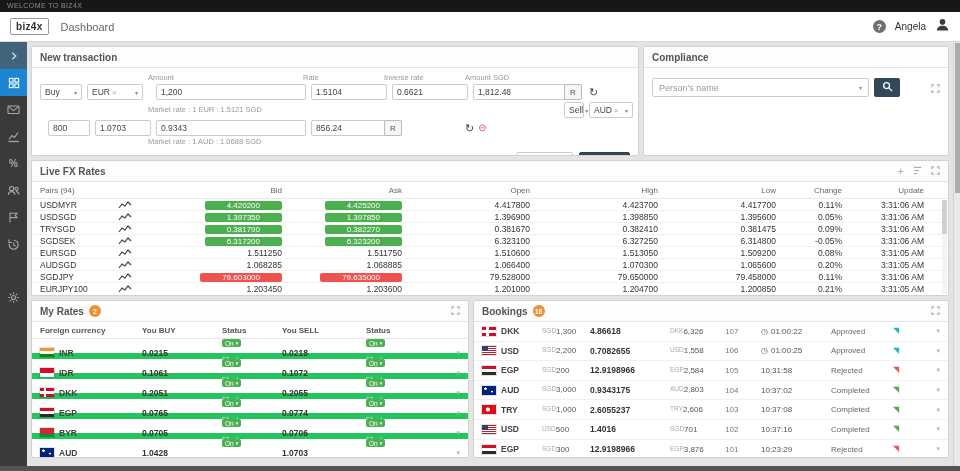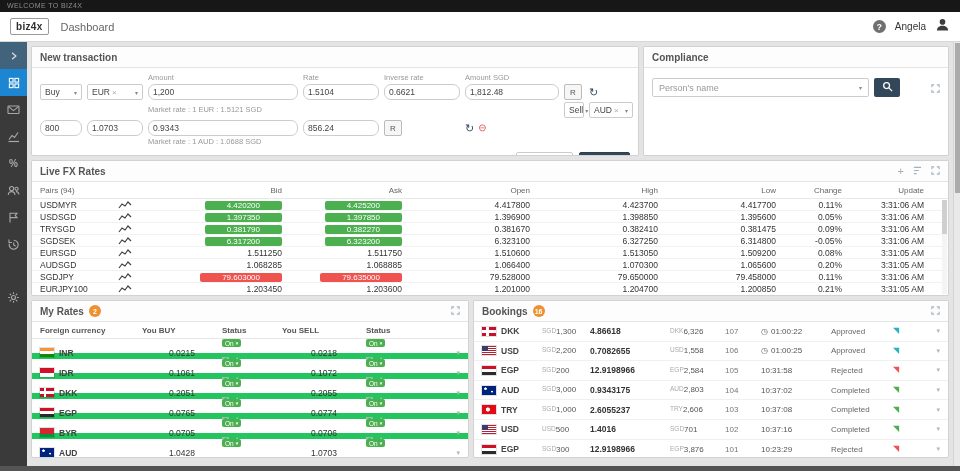--- a/index.html
+++ b/index.html
@@ -36,21 +36,21 @@
   .cnt-badge { min-width:12px; height:12px; border-radius:7px; background:#ef9030; color:#fff; font-size:7px; display:flex; align-items:center; justify-content:center; margin-left:5px; padding:0 2px; font-weight:bold; }
 
   .row1 { display:flex; gap:4px; margin-bottom:4px; }
   .nt-panel { flex:0 0 608px; height:110px; }
   .cp-panel { flex:1; height:110px; }
 
   
   .nt-body { padding:5px 8px 6px; }
   .nt-grid { display:grid; grid-template-columns:42px 56px 150px 76px 76px 94px 20px 44px; column-gap:5px; row-gap:2px; align-items:center; }
   .flabel { font-size:7.5px; color:#999; }
-  .inp { height:16px; width:100%; border:1px solid #ccc; border-radius:7px; font-size:8.5px; color:#444; padding:0 4px; font-family:"Liberation Sans",sans-serif; background:#fff; }
+  .inp { height:16px; width:100%; border:1px solid #ccc; border-radius:2px; font-size:8.5px; color:#444; padding:0 4px; font-family:"Liberation Sans",sans-serif; background:#fff;margin-left:8px; }
   .sel { height:16px; border:1px solid #ccc; border-radius:2px; background:#fff; display:flex; align-items:center; padding:0 4px; gap:2px; font-size:8.5px; color:#444; cursor:pointer; }
   .sel .caret { margin-left:auto; font-size:6px; color:#888; }
   .sel .clear { color:#aaa; font-size:8px; }
   .rbtn { width:18px; height:16px; border:1px solid #bbb; border-radius:2px; background:#f6f6f6; font-size:8px; color:#555; display:flex; align-items:center; justify-content:center; cursor:pointer; }
   .rowicons { display:flex; align-items:center; gap:4px; }
   .refresh-g { color:#33475b; font-size:11px; line-height:1; cursor:pointer; }
   .remove-g { color:#e05c5c; font-size:10px; line-height:1; cursor:pointer; }
   .mrate { grid-column:3 / span 4; font-size:7.5px; color:#999; margin-top:-1px; }
   .nt-actions { display:flex; justify-content:flex-end; gap:6px; margin-top:6px; }
   .btn { font-size:9px; padding:3px 10px; border:1px solid #ccc; background:#fff; border-radius:2px; color:#555; cursor:pointer; font-family:"Liberation Sans",sans-serif; }
@@ -79,21 +79,21 @@
   
   .row3 { display:flex; gap:4px; }
   .mr-panel { flex:0 0 438px; height:158px; }
   .bk-panel { flex:1; height:158px; position:relative; }
 
   
   .mr-head, .mr-row { display:grid; grid-template-columns:102px 80px 60px 84px 60px 1fr; align-items:center; padding:0 8px; }
   .mr-head { height:17px; font-size:8px; font-weight:bold; color:#555; border-bottom:1px solid #e6e6e6; }
   .mr-row { height:20px; border-bottom:6px solid #22c55e; cursor:pointer; }
   .mr-ccy { display:flex; align-items:center; font-size:8.5px; font-weight:bold; color:#444; }
-  .mr-val { font-size:8.5px; font-weight:normal; color:#333;text-align:center; }
+  .mr-val { font-size:8.5px; font-weight:bold; color:#333; }
   .mr-status { display:flex; flex-direction:column; gap:1px; }
   .pill { display:inline-flex; align-items:center; gap:2px; background:#4caf50; color:#fff; font-size:6.5px; border-radius:2px; padding:0 3px; height:8px; width:fit-content; cursor:pointer; }
   .pill .pc { font-size:5px; }
   .mini-icons { display:flex; gap:3px; align-items:center; }
   .mr-chev { text-align:right; color:#b5b5b5; font-size:7px; cursor:pointer; }
 
   
   .bk-row { display:grid; grid-template-columns:60px 48px 80px 55px 36px 70px 62px 18px 1fr; align-items:center; padding:0 8px; height:19.6px; border-bottom:1px solid #f0f0f0; cursor:pointer; }
   .bk-ccy { display:flex; align-items:center; font-size:8.5px; font-weight:bold; color:#444; }
   .bk-two { display:flex; flex-direction:row; line-height:1.15; }

